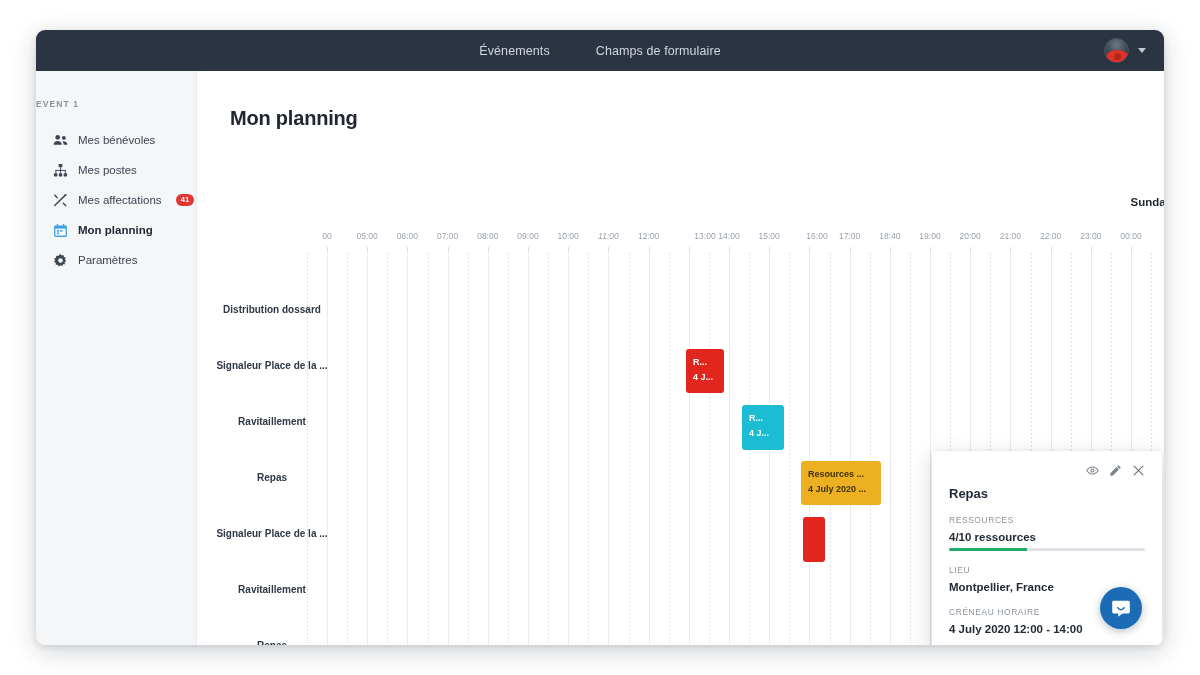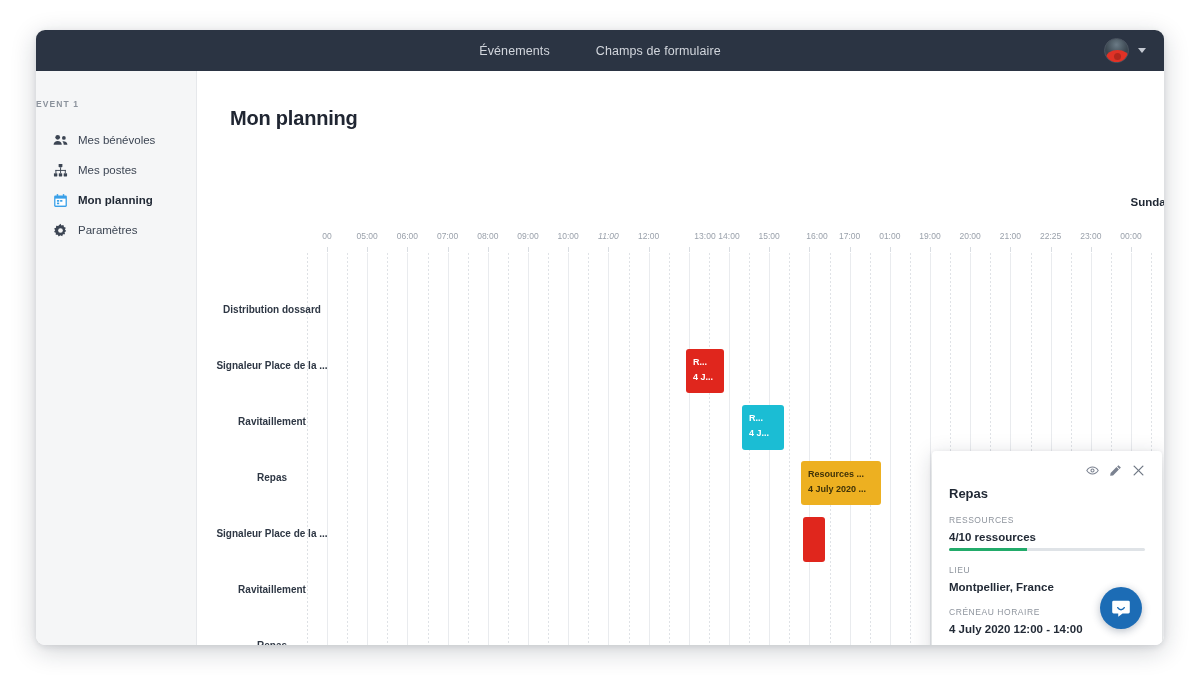--- a/index.html
+++ b/index.html
@@ -300,20 +300,30 @@
           <rect x="11.4" y="11" width="3.6" height="3.4" rx=".5"></rect>
           <rect x="7.6" y="4.6" width="1" height="3"></rect>
           <rect x="2.6" y="7.4" width="11" height="1"></rect>
           <rect x="2.6" y="7.4" width="1" height="3.4"></rect>
           <rect x="7.6" y="7.4" width="1" height="3.4"></rect>
           <rect x="12.6" y="7.4" width="1" height="3.4"></rect>
         </svg>
         <span>Mes postes</span>
       </div>
 
+      <div class="side-item">
+        <svg class="side-ico" viewBox="0 0 16 16" stroke="#3c4553" stroke-width="1.5" fill="none" stroke-linecap="round">
+          <path d="M1.8 13.4 L13.4 2"></path>
+          <path d="M1.8 2.4 L4.6 5.2"></path>
+          <path d="M11 11 L13.6 13.6"></path>
+          <circle cx="13.4" cy="2" r=".3" fill="#3c4553"></circle>
+        </svg>
+        <span>Mes affectations</span>
+        <span class="badge">41</span>
+      </div>
 
       <div class="side-item active">
         <svg class="side-ico" viewBox="0 0 16 16" fill="none">
           <rect x="1.2" y="2.6" width="13.6" height="12.2" rx="1.4" fill="#3aa0e8"></rect>
           <rect x="2.6" y="6" width="10.8" height="7.4" fill="#ffffff"></rect>
           <rect x="4" y="1" width="1.5" height="3.2" rx=".7" fill="#3aa0e8"></rect>
           <rect x="10.5" y="1" width="1.5" height="3.2" rx=".7" fill="#3aa0e8"></rect>
           <rect x="4.2" y="7.5" width="2.4" height="1.8" fill="#3aa0e8"></rect>
           <rect x="7.6" y="7.5" width="2.4" height="1.8" fill="#3aa0e8"></rect>
           <rect x="4.2" y="10.2" width="2.4" height="1.8" fill="#3aa0e8"></rect>
@@ -357,29 +367,29 @@
             <div class="tick-label" style="left: 508px;">13:00</div>
             <div class="tick-mark" style="left: 491.8px;"></div>
             <div class="tick-label" style="left: 532px;">14:00</div>
             <div class="tick-mark" style="left: 532px;"></div>
             <div class="tick-label" style="left: 572.2px;">15:00</div>
             <div class="tick-mark" style="left: 572.2px;"></div>
             <div class="tick-label" style="left: 620px;">16:00</div>
             <div class="tick-mark" style="left: 612.4px;"></div>
             <div class="tick-label" style="left: 652.6px;">17:00</div>
             <div class="tick-mark" style="left: 652.6px;"></div>
-            <div class="tick-label" style="left: 692.8px;">01:00</div>
+            <div class="tick-label" style="left: 692.8px;">18:40</div>
             <div class="tick-mark" style="left: 692.8px;"></div>
             <div class="tick-label" style="left: 733px;">19:00</div>
             <div class="tick-mark" style="left: 733px;"></div>
             <div class="tick-label" style="left: 773.2px;">20:00</div>
             <div class="tick-mark" style="left: 773.2px;"></div>
             <div class="tick-label" style="left: 813.4px;">21:00</div>
             <div class="tick-mark" style="left: 813.4px;"></div>
-            <div class="tick-label" style="left: 853.6px;">22:25</div>
+            <div class="tick-label" style="left: 853.6px;">22:00</div>
             <div class="tick-mark" style="left: 853.6px;"></div>
             <div class="tick-label" style="left: 893.8px;">23:00</div>
             <div class="tick-mark" style="left: 893.8px;"></div>
             <div class="tick-label" style="left: 934px;">00:00</div>
             <div class="tick-mark" style="left: 934px;"></div>
           </div>
         <div class="grid" id="grid">
             <div class="gl-solid" style="left: 130px;"></div>
             <div class="gl-dot" style="left: 150.1px;"></div>
             <div class="gl-solid" style="left: 170.2px;"></div>

